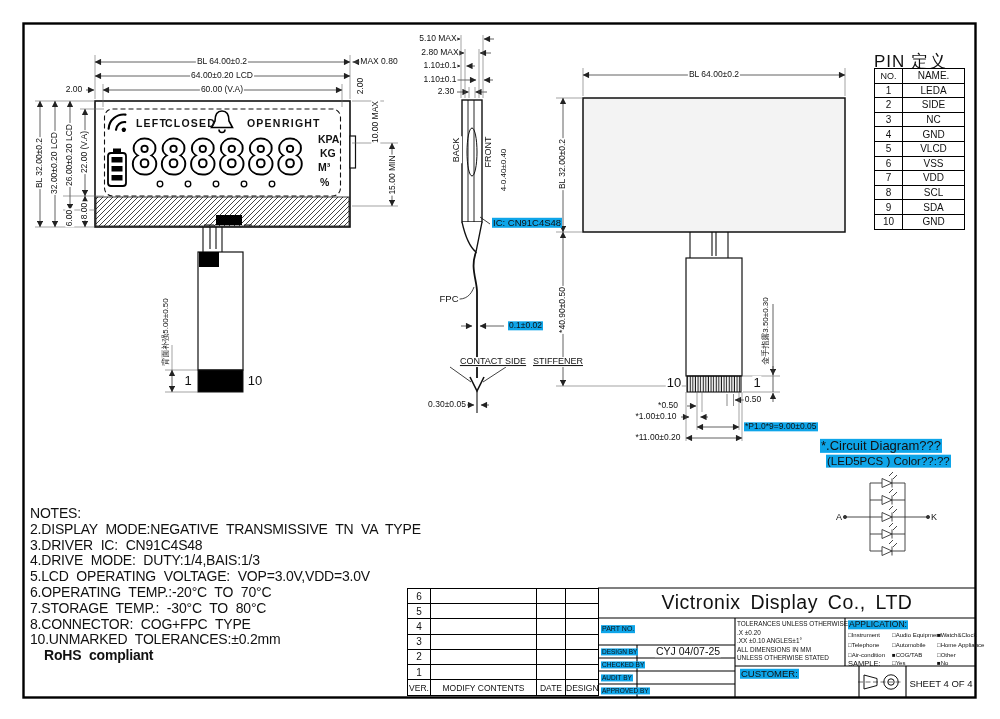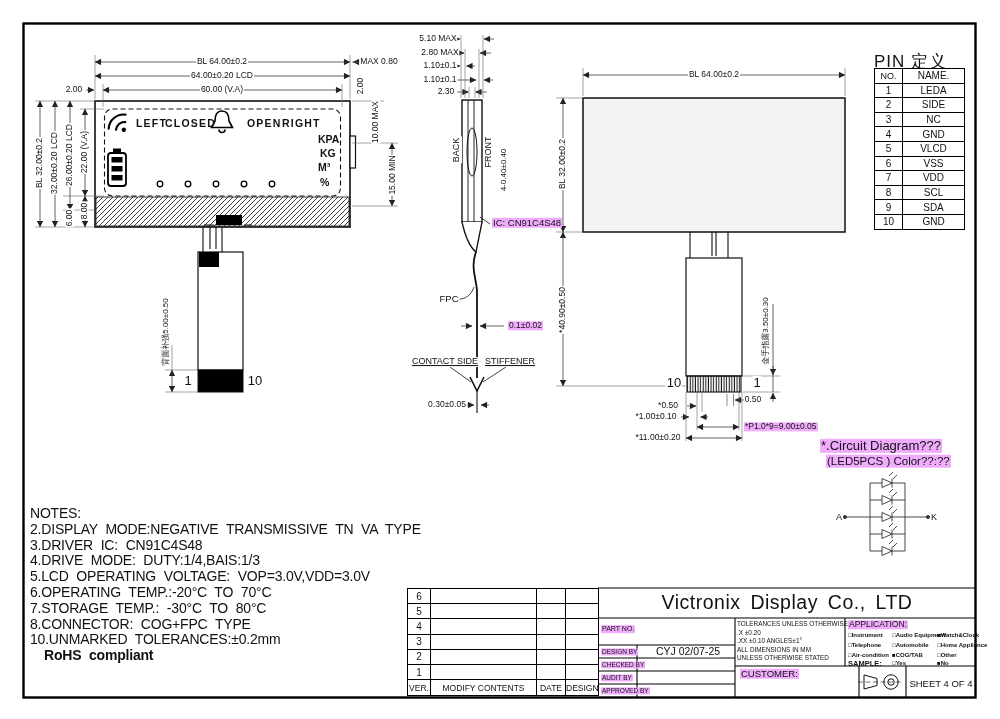--- a/index.html
+++ b/index.html
@@ -1,46 +1,46 @@
 <!DOCTYPE html>
 <html><head>
 <meta charset="utf-8">
 <style>
   html,body{margin:0;padding:0;background:#fff;}
   #stage{position:relative;width:1000px;height:719px;background:#fff;overflow:hidden;
          font-family:"Liberation Sans",sans-serif;color:#111;}
   svg.layer{position:absolute;left:0;top:0;z-index:1;}
   .lbl{position:absolute;transform:translate(-50%,-50%);font-size:8.5px;background:#fff;
        padding:0 1px;white-space:nowrap;color:#111;z-index:3;line-height:1.1;}
-  .lbl-l{position:absolute;transform:translateY(-50%);font-size:8.5px;background:#f0abfc;
+  .lbl-l{position:absolute;transform:translateY(-50%);font-size:8.5px;background:#0ea5e9;
        padding:0 1px;white-space:nowrap;color:#111;z-index:3;line-height:1.1;text-align:right;}
   .rot{transform:translate(-50%,-50%) rotate(-90deg);}
   .pin{font-size:13px;}
-  .u{text-decoration:underline;font-size:9px;}
+  .u{text-decoration:underline;font-size:9px;margin-left:48px;}
   .f8{font-size:8px;}.f95{font-size:9.5px;}.f9{font-size:9px;}
   .seg{position:absolute;z-index:2;font-weight:bold;font-size:10.5px;letter-spacing:1.2px;}
   .unit{position:absolute;z-index:2;font-weight:bold;font-size:10.5px;}
   .lcd-digits{position:absolute;left:131px;top:133px;z-index:2;
       font-family:"DejaVu Sans Mono",monospace;font-weight:bold;font-size:45px;line-height:50px;
       letter-spacing:2px;color:#fff;
       text-shadow:-2px 0 #000,2px 0 #000,0 -2px #000,0 2px #000,-1px -1px #000,1px 1px #000,-1px 1px #000,1px -1px #000;}
   .notes{position:absolute;left:30px;top:506px;z-index:3;font-size:14px;word-spacing:4px;
       letter-spacing:-0.2px;line-height:15.8px;white-space:nowrap;}
   .notes .foot{padding-left:14px;font-weight:bold;}
   .pin-title{position:absolute;left:874px;top:50px;z-index:3;font-size:17px;letter-spacing:1px;}
   table.grid{position:absolute;z-index:3;border-collapse:collapse;table-layout:fixed;background:#fff;}
   table.grid td{border:1.2px solid #000;padding:0;text-align:center;font-size:10px;overflow:hidden;}
   #pin-table{left:874px;top:68px;width:90px;}
   #pin-table td{height:13.6px;}
   #rev-table{left:407px;top:588px;width:191px;}
   #rev-table td{height:14.2px;font-size:10px;}
   #rev-table td.hdr{font-size:8.5px;height:15px;}
   .tb{position:absolute;z-index:3;white-space:nowrap;}
   .tol{left:737px;top:620px;font-size:6.4px;line-height:8.6px;}
-  .app-item{position:absolute;z-index:3;font-size:6px;white-space:nowrap;font-weight:bold;}
+  .app-item{position:absolute;z-index:3;font-size:6px;white-space:nowrap;}
   .company{font-size:19.5px;letter-spacing:.5px;word-spacing:4px;}
 </style>
 </head>
 <body>
 
 <div id="stage">
 
 <svg class="layer" width="1000" height="719" viewBox="0 0 1000 719">
   <defs>
     <marker id="ar" viewBox="0 0 10 10" refX="9.5" refY="5" markerWidth="10" markerHeight="8" orient="auto-start-reverse">
@@ -209,20 +209,21 @@
     <path d="M583,96 V68 M845,96 V68 M556,98 H583 M556,232 H583 M556,386 H686"></path>
     <path d="M697,392 V430 M702,392 V412 M739,392 V430 M686,392 V441 M742,392 V441"></path>
     <path d="M743,376 H780 M743,392 H780"></path>
   </g>
 </svg>
 
 <div class="seg" style="left:136px;top:117px">LEFT</div>
 <div class="seg" style="left:165px;top:117px">CLOSED</div>
 <div class="seg" style="left:247px;top:117px">OPEN</div>
 <div class="seg" style="left:282px;top:117px">RIGHT</div>
+<div class="lcd-digits">888888</div>
 <div class="unit" style="left:318px;top:133px">KPA</div>
 <div class="unit" style="left:320px;top:147px">KG</div>
 <div class="unit" style="left:318px;top:161px">M³</div>
 <div class="unit" style="left:320px;top:176px">%</div>
 
 <div class="lbl" style="left:222px;top:62px">BL 64.00±0.2</div>
 <div class="lbl" style="left:222px;top:76px">64.00±0.20 LCD</div>
 <div class="lbl" style="left:222px;top:90px">60.00 (V.A)</div>
 <div class="lbl" style="left:74px;top:90px">2.00</div>
 <div class="lbl" style="left:379px;top:62px">MAX 0.80</div>
@@ -387,21 +388,21 @@
     <td class="hdr">MODIFY CONTENTS</td>
     <td class="hdr">DATE</td>
     <td class="hdr">DESIGN</td>
   </tr>
 </tbody>
     </table>
 
 <div class="lbl company" style="left:787px;top:603px">Victronix Display Co., LTD</div>
 <div class="lbl-l" style="left:601px;top:629px;font-size:7px">PART NO.</div>
 <div class="lbl-l" style="left:601px;top:651.5px;font-size:6.5px">DESIGN BY</div>
-<div class="lbl" style="left:688px;top:651.5px;font-size:10.5px">CYJ  02/07-25</div>
+<div class="lbl" style="left:688px;top:651.5px;font-size:10.5px">CYJ  04/07-25</div>
 <div class="lbl-l" style="left:601px;top:664.5px;font-size:6.5px">CHECKED BY</div>
 <div class="lbl-l" style="left:601px;top:677.5px;font-size:6.5px">AUDIT  BY</div>
 <div class="lbl-l" style="left:601px;top:690.5px;font-size:6.5px">APPROVED BY</div>
 
 <div class="tb tol">
   <div>TOLERANCES UNLESS OTHERWISE STATED</div>
   <div>.X  ±0.20</div>
   <div>.XX ±0.10    ANGLES±1°</div>
   <div>ALL DIMENSIONS IN MM</div>
   <div>UNLESS OTHERWISE STATED</div>

